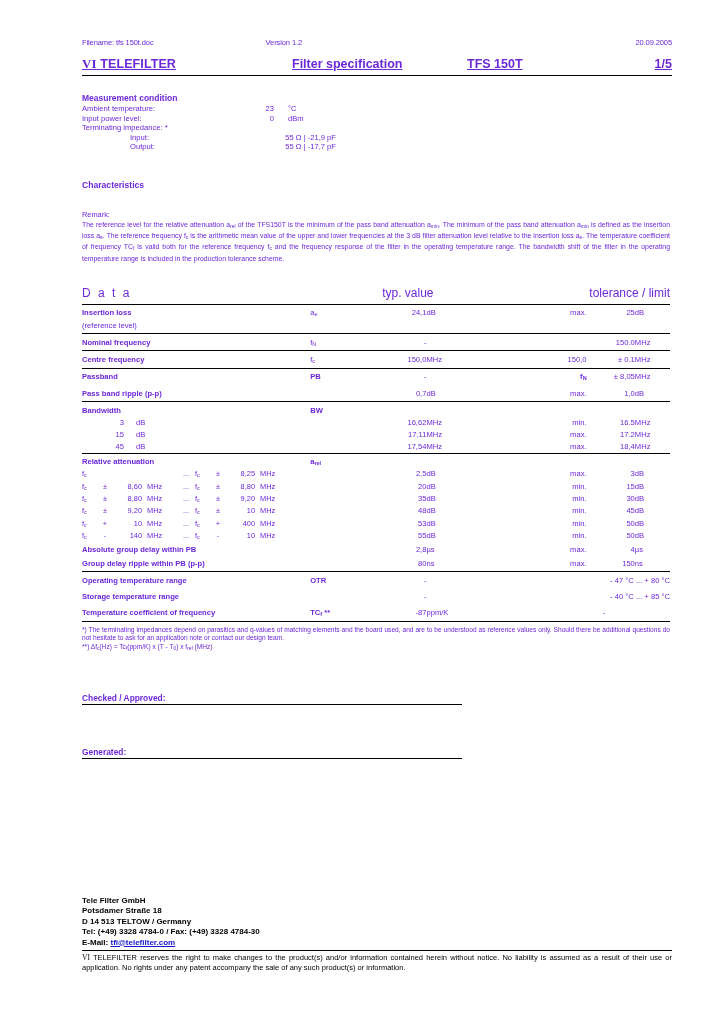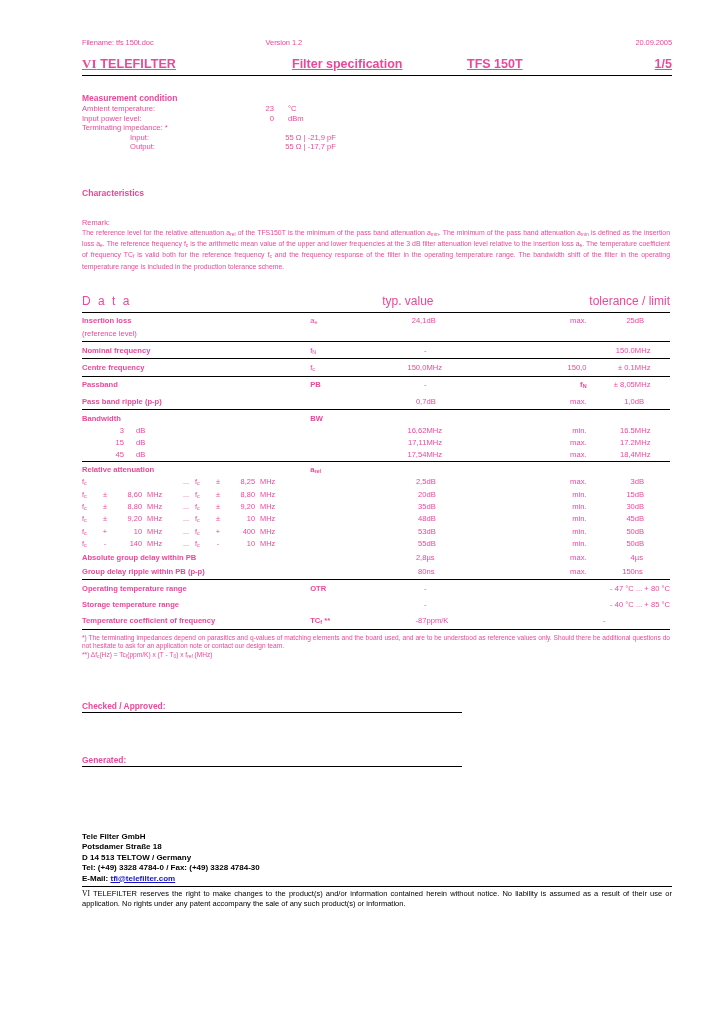--- a/index.html
+++ b/index.html
@@ -16,21 +16,21 @@
     height: 1012px;
     background: #ffffff;
     overflow: hidden;
     box-sizing: border-box;
   }
   .sheet {
     position: absolute;
     left: 82px;
     top: 38px;
     width: 590px;
-    color: #ec4899;
+    color: #6d28d9;
   }
 
   
   .hdr-top {
     display: flex;
     justify-content: space-between;
     font-size: 7.5px;
     letter-spacing: -0.1px;
   }
   .hdr-top .c { margin-left: 112px; }
@@ -66,21 +66,21 @@
     margin-top: 1px;
   }
   .mc-row { display: flex; }
   .mc-row .lbl { width: 152px; }
   .mc-row .lbl.ind { padding-left: 48px; }
   .mc-row .val { width: 40px; text-align: right; }
   .mc-row .unit { padding-left: 14px; }
   .mc-row .valz { width: 54px; text-align: right; }
 
   
-  .char-title { font-weight: bold; font-size: 8.6px; margin-top: 36px; }
+  .char-title { font-weight: bold; font-size: 8.6px; margin-top: 28px; }
   .remark-lbl { font-size: 7.4px; margin-top: 20px; }
   .remark {
     font-size: 6.9px;
     line-height: 9px;
     text-align: justify;
     margin-top: 1px;
     width: 588px;
   }
   sub { font-size: 0.72em; vertical-align: -0.25em; }
 
@@ -136,21 +136,21 @@
     font-weight: bold;
     font-size: 8.4px;
     width: 380px;
     border-bottom: 1.3px solid #000;
     padding-bottom: 1px;
   }
   .sig.gen { margin-top: 42px; }
   .sig.chk { margin-top: 39px; }
 
   
-  .footer { position: absolute; left: 82px; top: 832px; width: 590px; }
+  .footer { position: absolute; left: 82px; top: 896px; width: 590px; }
   .f-addr {
     font-weight: bold;
     font-size: 8px;
     line-height: 10.4px;
   }
   .f-mail { font-weight: bold; font-size: 8px; }
   .f-mail a, .f-mail .mail {
     color: #1414cd;
     text-decoration: underline;
     font-weight: bold;

